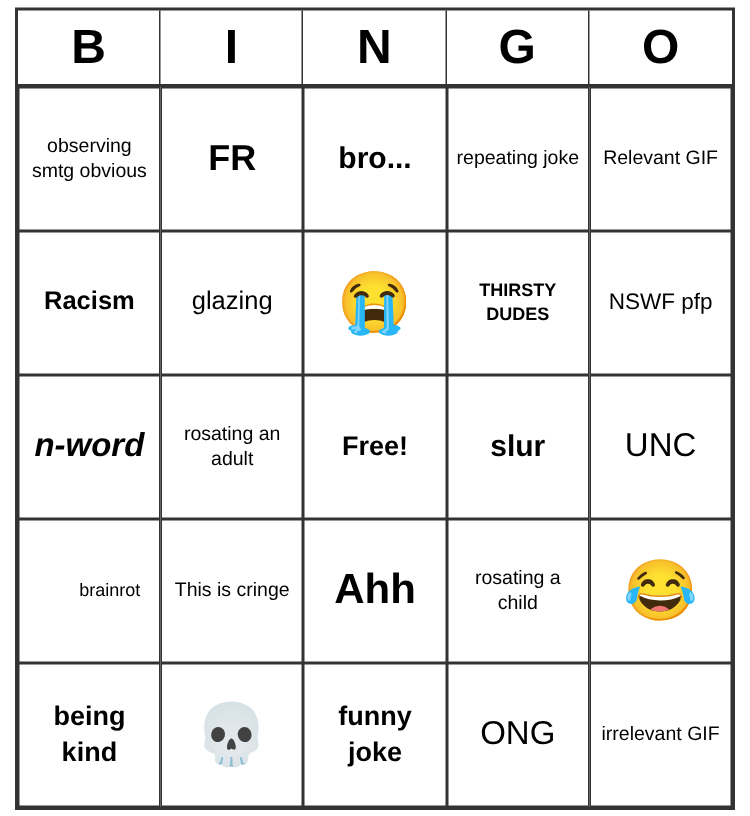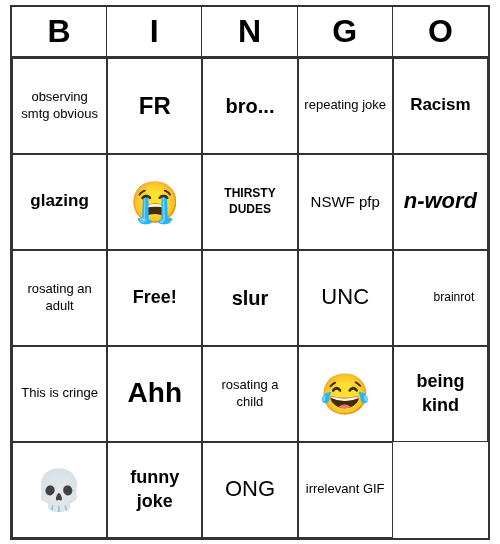--- a/index.html
+++ b/index.html
@@ -88,26 +88,29 @@
       </div>
     <div class="bingo-cell">
         <span style="font-size:24px;font-weight:bold;">FR</span>
       </div>
     <div class="bingo-cell">
         <span style="font-size:20px;font-weight:bold;">bro...</span>
       </div>
     <div class="bingo-cell">
         <span>repeating joke</span>
       </div>
+    <div class="bingo-cell">
+        <span>Relevant GIF</span>
+      </div>
 
     <div class="bingo-cell">
         <span style="font-size:17px;font-weight:bold;">Racism</span>
       </div>
     <div class="bingo-cell">
-        <span style="font-size:17px;font-weight:bold;">glazing</span>
+        <span style="font-size:17px;font-weight:normal;">glazing</span>
       </div>
     <div class="bingo-cell">
         <span class="emoji">😭</span>
       </div>
     <div class="bingo-cell">
         <span style="font-size:12px;font-weight:bold;">THIRSTY DUDES</span>
       </div>
     <div class="bingo-cell">
         <span style="font-size:15px;">NSWF pfp</span>
       </div>

